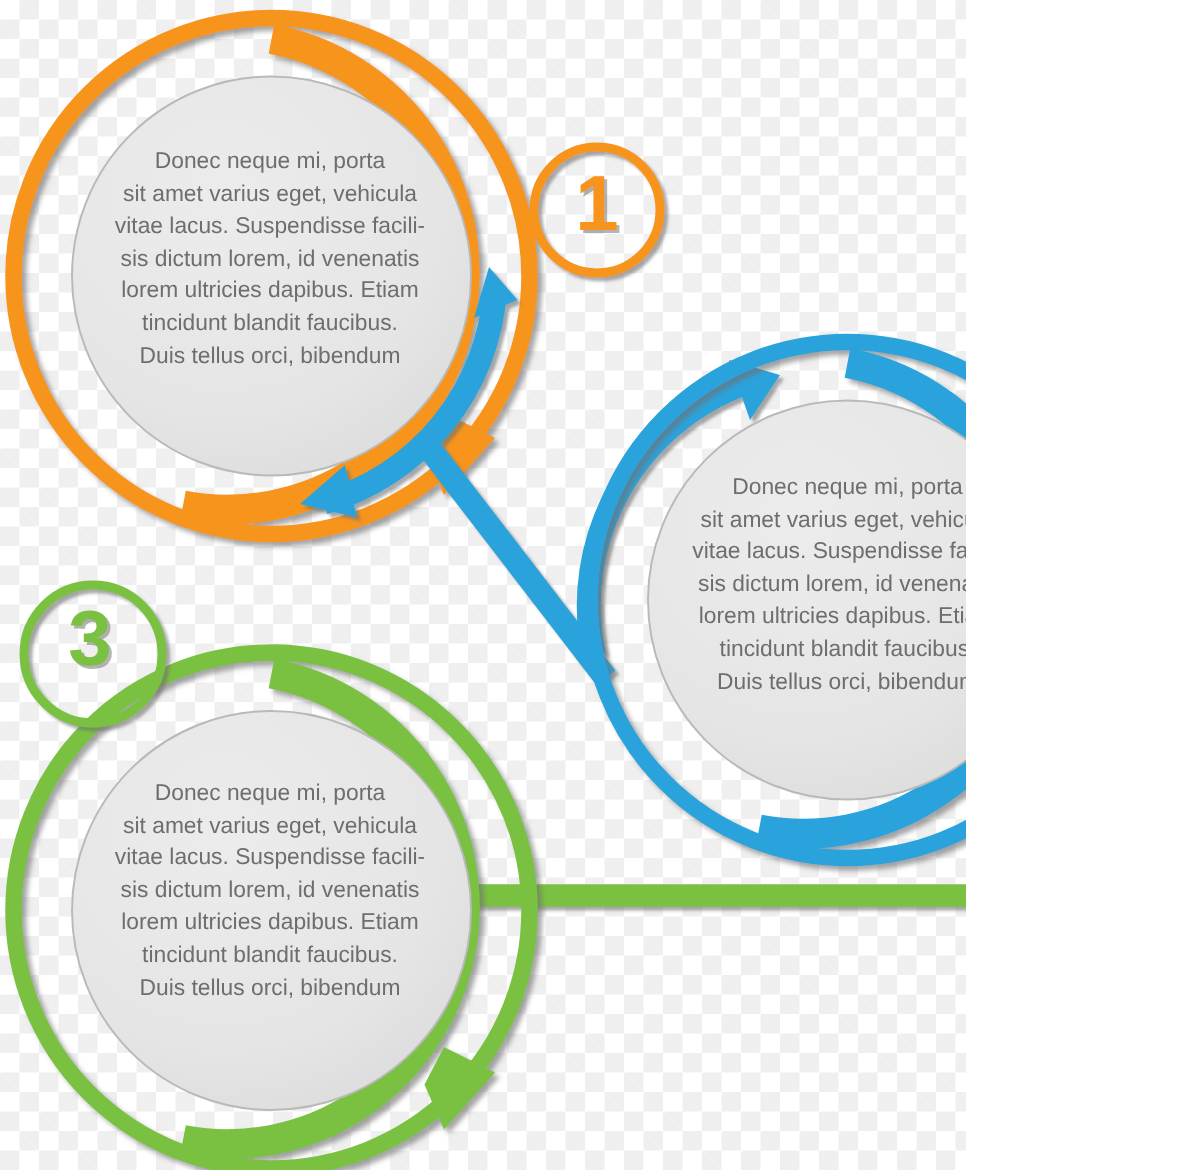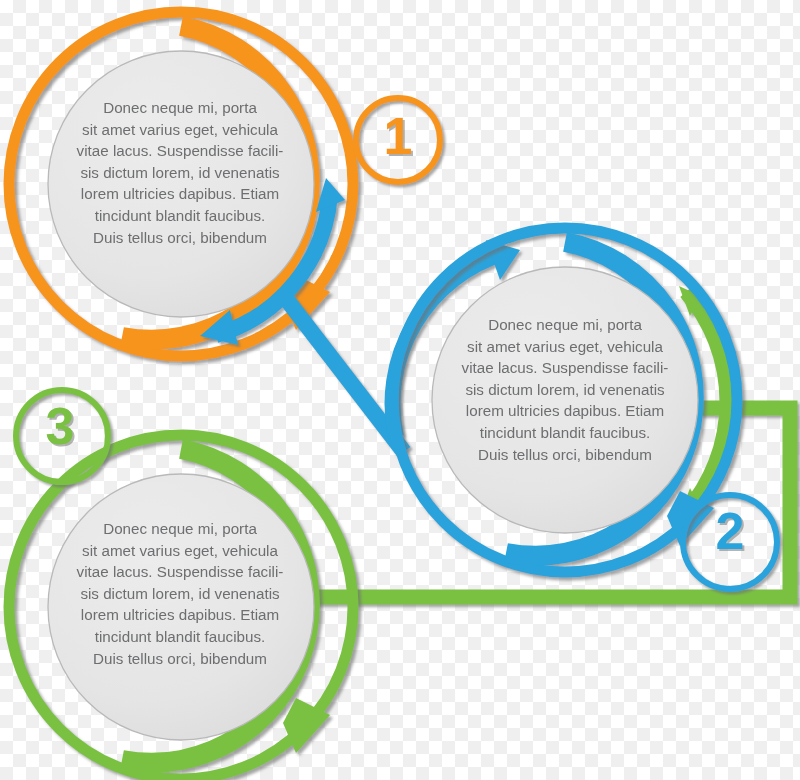--- a/index.html
+++ b/index.html
@@ -8,21 +8,21 @@
     padding: 0;
   }
   body {
     width: 800px;
     height: 780px;
     font-family: "Liberation Sans", sans-serif;
     background: #ffffff;
   }
   #stage {
     position: relative;
-    width: 800px;
+    width: 644px;
     height: 780px;
     overflow: hidden;
     background-color: #ffffff;
     background-image:
       linear-gradient(45deg, #efefef 25%, transparent 25%, transparent 75%, #efefef 75%, #efefef),
       linear-gradient(45deg, #efefef 25%, transparent 25%, transparent 75%, #efefef 75%, #efefef);
     background-size: 26px 26px;
     background-position: 0 0, 13px 13px;
   }
   #art {

